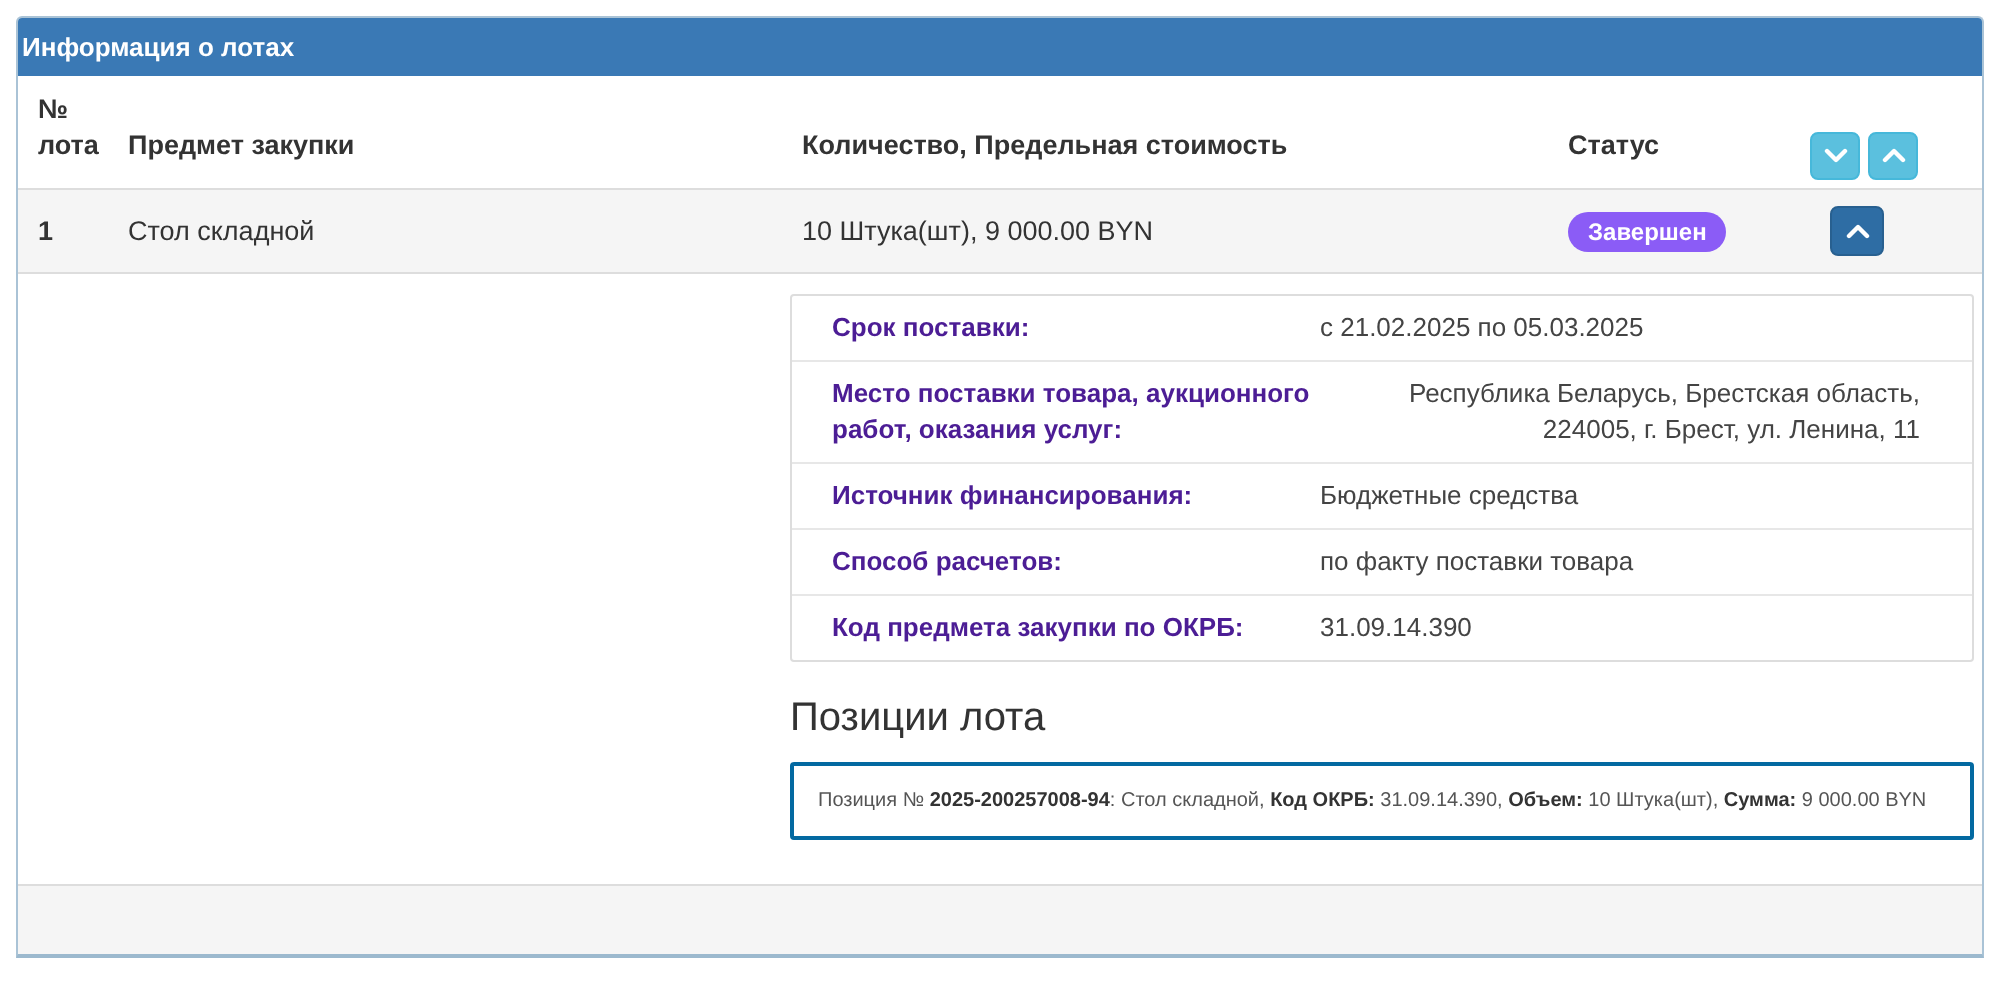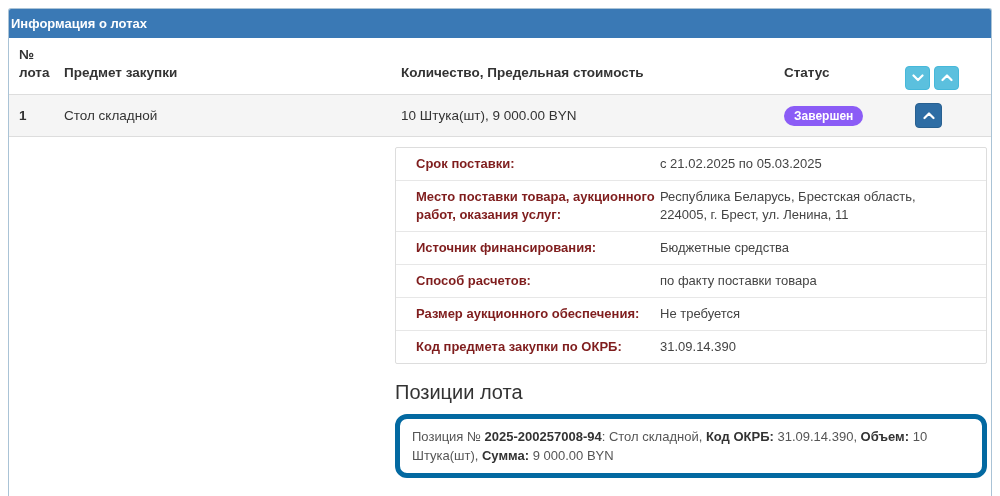--- a/index.html
+++ b/index.html
@@ -101,39 +101,40 @@
     padding: 7px 20px;
     border-top: 1px solid #e7e7e7;
   }
   .kv-row:first-child { border-top: none; }
   .kv-label {
     width: 244px;
     flex: 0 0 244px;
     font-weight: bold;
     font-size: 13px;
     line-height: 18px;
-    color: #7f1d1d;
+    color: #4c1d95;
   }
   .kv-value {
     font-size: 13px;
     line-height: 18px;
     color: #444;
+    text-align: right;
   }
   .positions-title {
     font-size: 20px;
     font-weight: normal;
     color: #333;
     margin: 16px 0 10px 0;
     line-height: 24px;
   }
   .position-box {
-    border: 5px solid #0369a1;
-    border-radius: 12px;
+    border: 2px solid #0369a1;
+    border-radius: 2px;
     padding: 8px 12px;
-    font-size: 13px;
+    font-size: 10px;
     line-height: 19px;
     color: #555;
   }
   .position-box b { color: #333; }
 </style>
 </head>
 <body>
 
 <div class="panel">
 
@@ -195,24 +196,20 @@
       </div>
       <div class="kv-row">
         <div class="kv-label">Источник финансирования:</div>
         <div class="kv-value">Бюджетные средства</div>
       </div>
       <div class="kv-row">
         <div class="kv-label">Способ расчетов:</div>
         <div class="kv-value">по факту поставки товара</div>
       </div>
       <div class="kv-row">
-        <div class="kv-label">Размер аукционного обеспечения:</div>
-        <div class="kv-value">Не требуется</div>
-      </div>
-      <div class="kv-row">
         <div class="kv-label">Код предмета закупки по ОКРБ:</div>
         <div class="kv-value">31.09.14.390</div>
       </div>
     </div>
 
     <div class="positions-title">Позиции лота</div>
 
     <div class="position-box">
       <span>Позиция № </span><b>2025-200257008-94</b><span>: Стол складной, </span><b>Код ОКРБ:</b><span> 31.09.14.390, </span><b>Объем:</b><span> 10 Штука(шт), </span><b>Сумма:</b><span> 9 000.00 BYN</span>
     </div>

